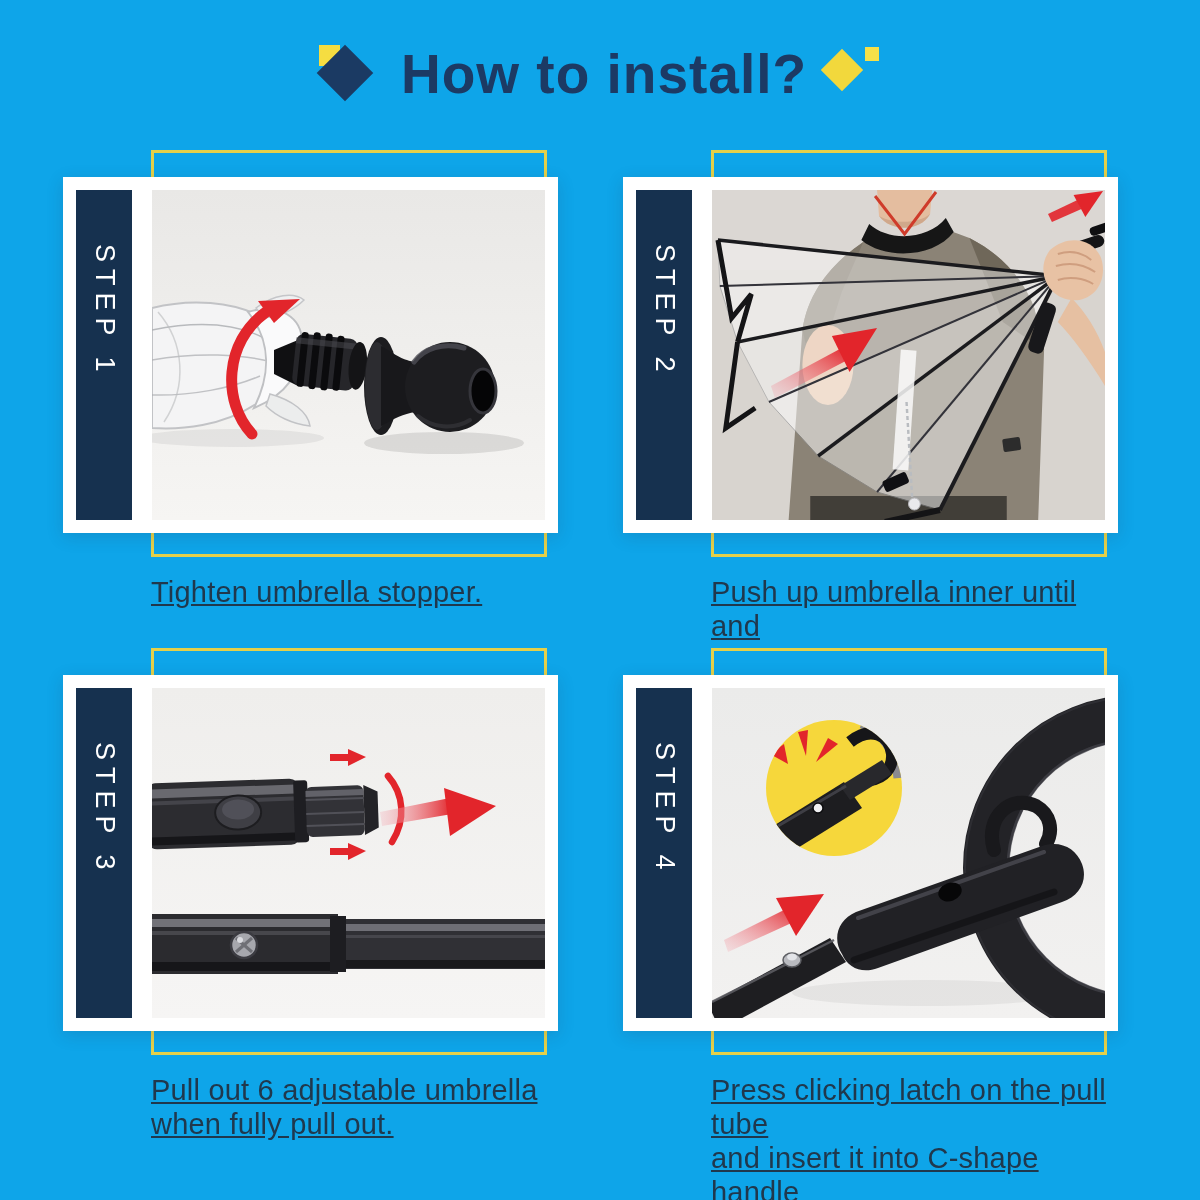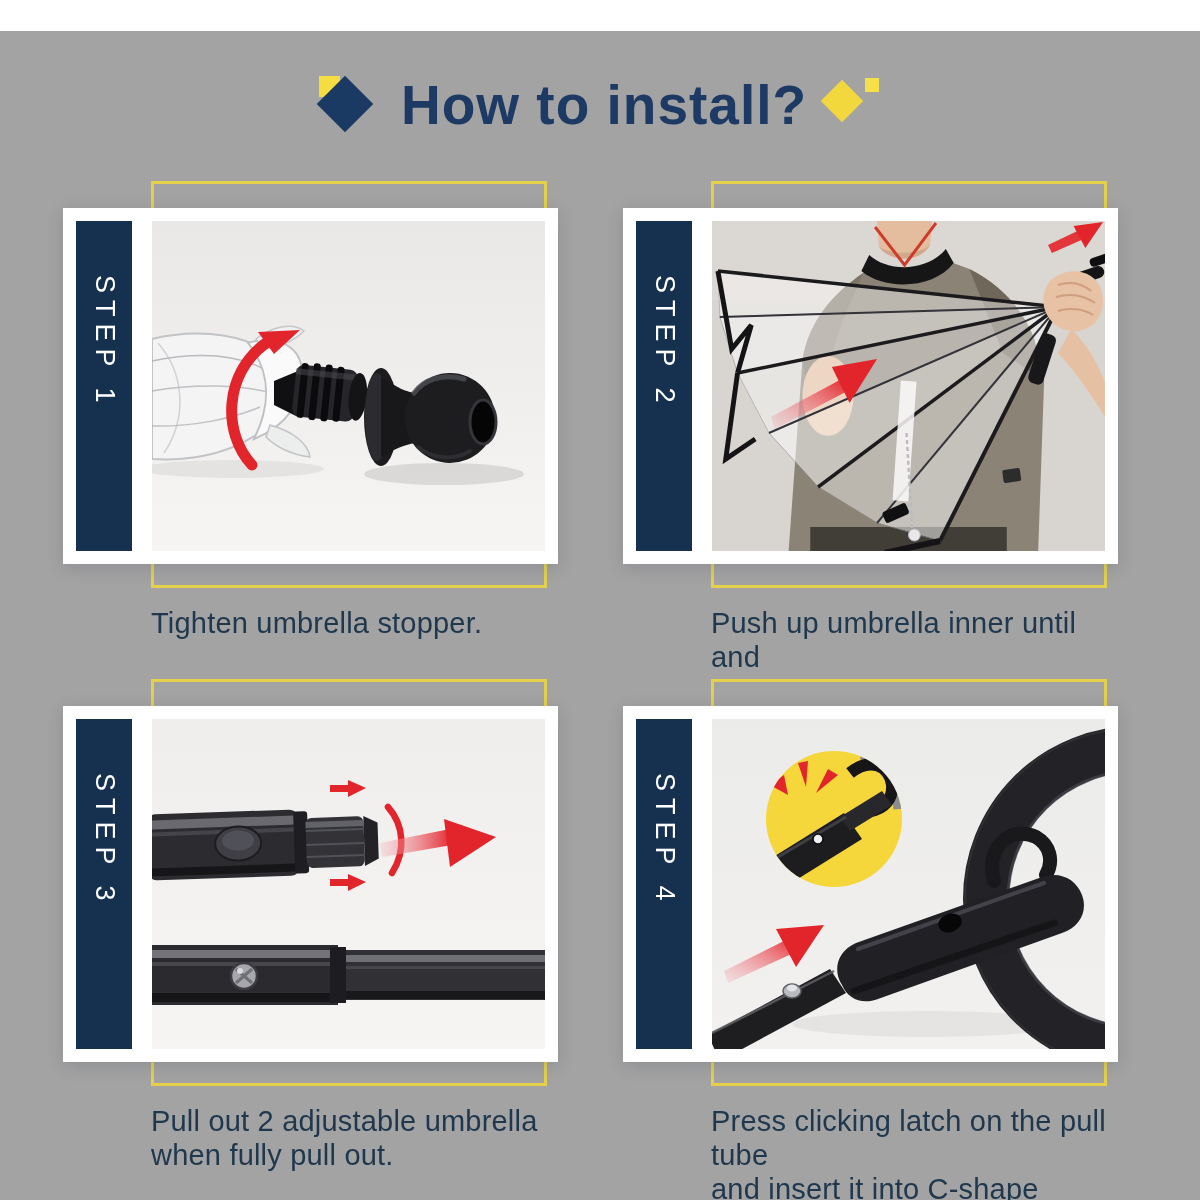--- a/index.html
+++ b/index.html
@@ -1,17 +1,17 @@
 <!DOCTYPE html>
 <html><head>
 <meta charset="utf-8">
 <style>
   html,body{margin:0;padding:0;background:#ffffff;}
   body{width:1200px;height:1200px;position:relative;font-family:"Liberation Sans",sans-serif;overflow:hidden;}
-  .page{position:absolute;inset:0;background:#a3a3a3;margin-top:31px;}
+  .page{position:absolute;inset:0;background:#0ea5e9;}
 
   
   .title-row{position:absolute;top:42px;left:0;width:100%;display:flex;align-items:center;justify-content:center;gap:18px;}
   .page-title{margin:0;font-size:55px;font-weight:bold;color:#1c3a64;letter-spacing:1px;}
   .orn{position:relative;display:inline-block;}
   .orn-l{width:66px;height:62px;}
   .orn-l .sq{position:absolute;left:2px;top:2px;width:21px;height:21px;background:#f5dd41;}
   .orn-l .dia{position:absolute;left:8px;top:10px;width:40px;height:40px;background:#1b3a63;transform:rotate(45deg);}
   .orn-r{width:58px;height:58px;}
   .orn-r .dia{position:absolute;left:2px;top:10px;width:30px;height:30px;background:#f2d83c;transform:rotate(45deg);}
@@ -25,21 +25,21 @@
   #panel-4{left:623px;top:648px;}
 
   .frame{position:absolute;left:88px;top:0;width:396px;height:407px;border:3px solid #e4d04a;box-sizing:border-box;background:transparent;}
   .card{position:absolute;left:0;top:27px;width:495px;height:356px;background:#ffffff;box-shadow:0 4px 16px rgba(40,45,70,.16);}
   .stepbar{position:absolute;left:13px;top:13px;width:56px;height:330px;background:#16314f;display:flex;justify-content:center;}
   .stepbar span{writing-mode:vertical-rl;text-orientation:mixed;color:#ffffff;font-size:27px;letter-spacing:7px;padding-top:54px;white-space:nowrap;}
   .photo{position:absolute;left:89px;top:13px;width:393px;height:330px;overflow:hidden;}
   .photo svg{display:block;}
 
   .caption{position:absolute;left:88px;top:425px;margin:0;font-size:29px;line-height:34px;color:#20384d;letter-spacing:.2px;}
-  .caption span{display:block;}
+  .caption span{display:block;text-decoration:underline;}
 </style>
 </head>
 <body>
 
 <div class="page">
 
   <div class="title-row">
     <span class="orn orn-l">
       <span class="sq"></span>
       <span class="dia"></span>
@@ -248,21 +248,21 @@
             <rect x="178" y="228" width="16" height="56" fill="#1d1d21"></rect>
             <rect x="194" y="231" width="205" height="50" fill="#303035"></rect>
             <rect x="194" y="236" width="205" height="7" fill="#7f7f87" opacity=".8"></rect>
             <rect x="194" y="247" width="205" height="3" fill="#55555c" opacity=".6"></rect>
             <rect x="194" y="272" width="205" height="8" fill="#0f0f12" opacity=".7"></rect>
           </g>
         </svg>
       </div>
     </div>
     <p class="caption">
-      <span>Pull out 2 adjustable umbrella</span>
+      <span>Pull out 6 adjustable umbrella</span>
       <span>when fully pull out.</span>
     </p>
   </section>
 
   <section class="panel" id="panel-4">
     <div class="frame"></div>
     <div class="card">
       <div class="stepbar">
         <span>STEP 4</span>
       </div>

